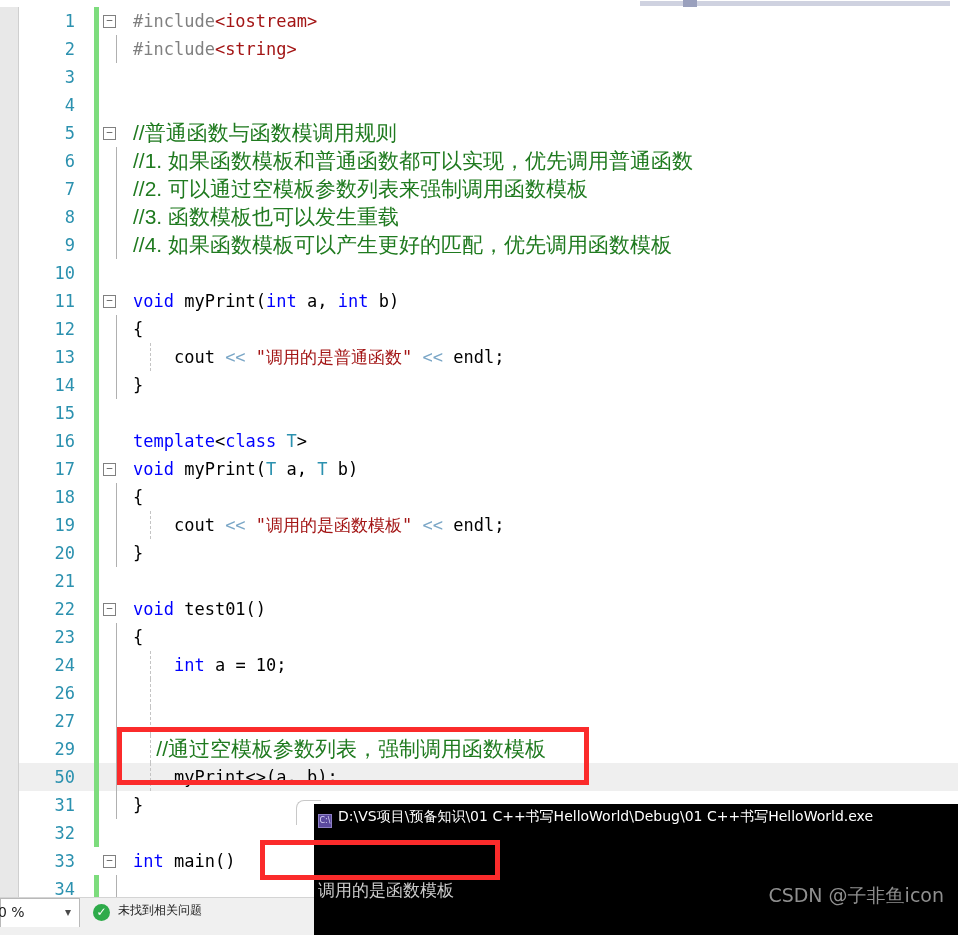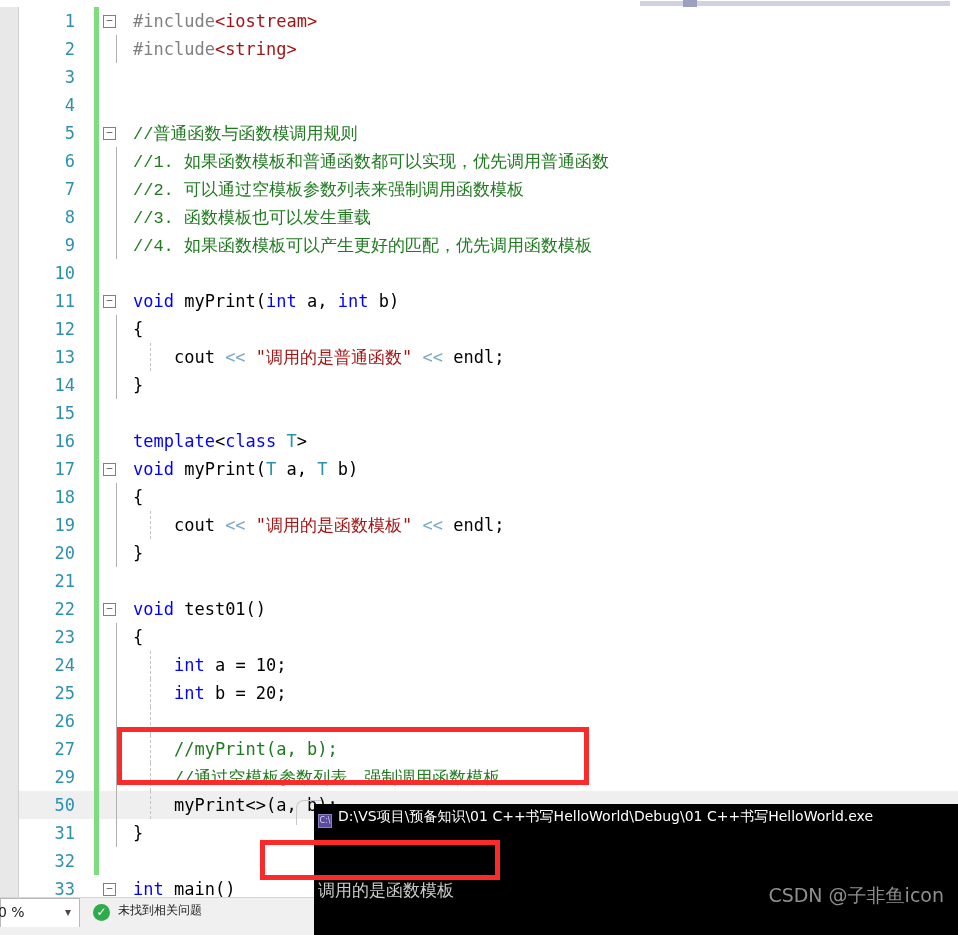--- a/index.html
+++ b/index.html
@@ -69,21 +69,21 @@
     font-size:17px;color:#000000;margin-left:22px;
   }
   
   .kw{color:#0000ff;}
   .pp{color:#808080;}
   .inc{color:#a31515;}
   .str{color:#a31515;}
   .cmt{color:#1f7a1f;}
   .typ{color:#2b91af;}
   .op{color:#7ba7c7;}
-  .cn{font-family:Liberation Mono, monospace;font-size:17px;}
+  .cn{font-family:Liberation Sans, sans-serif;font-size:21px;}
 
   
   .redbox{position:absolute;border:5px solid #fb2b2b;box-sizing:border-box;}
   #redbox-code{left:117px;top:727px;width:472px;height:58px;}
   #redbox-console{left:260px;top:840px;width:240px;height:40px;z-index:40;}
 
   
   #console{
     position:absolute;left:314px;top:804px;width:644px;height:131px;
     background:#000000;overflow:hidden;z-index:30;
@@ -173,23 +173,22 @@
       <div class="row"><span class="ln">15</span><span class="chg"></span><span class="code"></span></div>
       <div class="row"><span class="ln">16</span><span class="chg"></span><span class="code"><span class="kw">template</span><span class="">&lt;</span><span class="kw">class</span><span class=""> </span><span class="typ">T</span><span class="">&gt;</span></span></div>
       <div class="row"><span class="ln">17</span><span class="chg"></span><span class="fold">−</span><span class="code"><span class="kw">void</span><span class=""> myPrint(</span><span class="typ">T</span><span class=""> a, </span><span class="typ">T</span><span class=""> b)</span></span></div>
       <div class="row"><span class="ln">18</span><span class="chg"></span><span class="guide"></span><span class="code"><span class="">{</span></span></div>
       <div class="row"><span class="ln">19</span><span class="chg"></span><span class="guide"></span><span class="guide2"></span><span class="code"><span class="">    cout </span><span class="op">&lt;&lt;</span><span class="str"> "调用的是函数模板"</span><span class="op"> &lt;&lt;</span><span class=""> endl;</span></span></div>
       <div class="row"><span class="ln">20</span><span class="chg"></span><span class="guide"></span><span class="code"><span class="">}</span></span></div>
       <div class="row"><span class="ln">21</span><span class="chg"></span><span class="code"></span></div>
       <div class="row"><span class="ln">22</span><span class="chg"></span><span class="fold">−</span><span class="code"><span class="kw">void</span><span class=""> test01()</span></span></div>
       <div class="row"><span class="ln">23</span><span class="chg"></span><span class="guide"></span><span class="code"><span class="">{</span></span></div>
       <div class="row"><span class="ln">24</span><span class="chg"></span><span class="guide"></span><span class="guide2"></span><span class="code"><span class="">    </span><span class="kw">int</span><span class=""> a = 10;</span></span></div>
-      <div class="row"><span class="ln">25</span><span class="chg"></span><span class="guide"></span><span class="guide2"></span><span class="code"><span class="">    </span><span class="kw">int</span><span class=""> b = 20;</span></span></div>
       <div class="row"><span class="ln">26</span><span class="chg"></span><span class="guide"></span><span class="guide2"></span><span class="code"></span></div>
-      <div class="row"><span class="ln">27</span><span class="chg"></span><span class="guide"></span><span class="guide2"></span><span class="code"><span class="cmt">    //myPrint(a, b);</span></span></div>
+      <div class="row"><span class="ln">27</span><span class="chg"></span><span class="guide"></span><span class="guide2"></span></div>
       <div class="row"><span class="ln">29</span><span class="chg"></span><span class="guide"></span><span class="guide2"></span><span class="code"><span class="cmt cn">    //通过空模板参数列表，强制调用函数模板</span></span></div>
       <div class="row hl"><span class="ln">50</span><span class="chg"></span><span class="guide"></span><span class="guide2"></span><span class="code"><span class="">    myPrint&lt;&gt;(a, b);</span></span></div>
       <div class="row"><span class="ln">31</span><span class="chg"></span><span class="guide"></span><span class="code"><span class="">}</span></span></div>
       <div class="row"><span class="ln">32</span><span class="chg"></span><span class="code"></span></div>
       <div class="row"><span class="ln">33</span><span class="chg off"></span><span class="fold">−</span><span class="code"><span class="kw">int</span><span class=""> main()</span></span></div>
       <div class="row"><span class="ln">34</span><span class="chg"></span><span class="guide"></span><span class="code"></span></div>
     </div>
 </div>
 
 <div class="redbox" id="redbox-code"></div>

